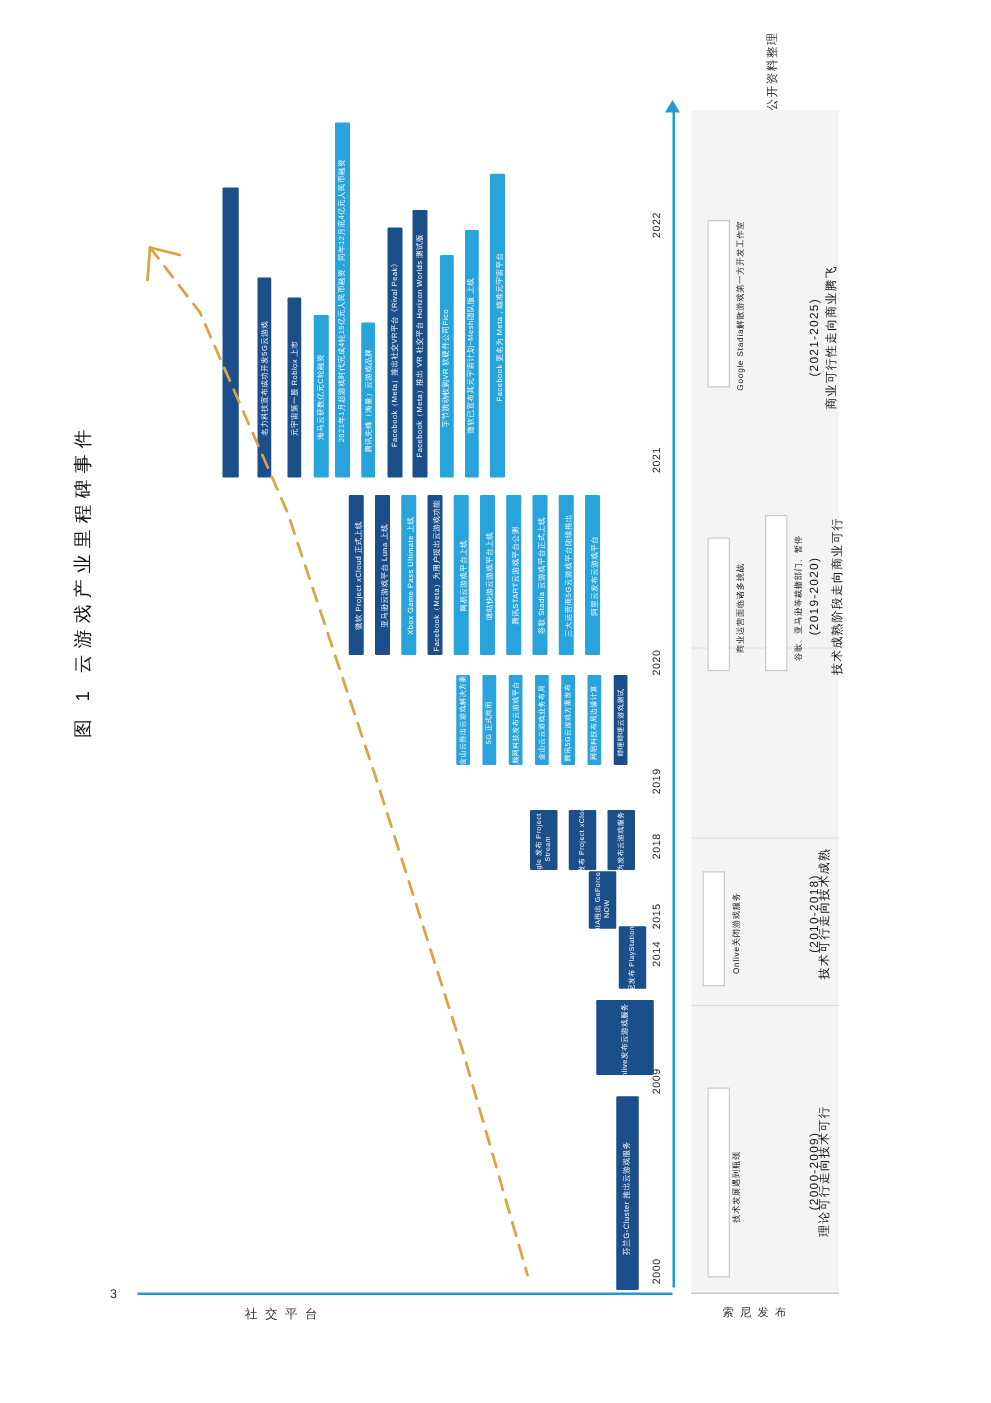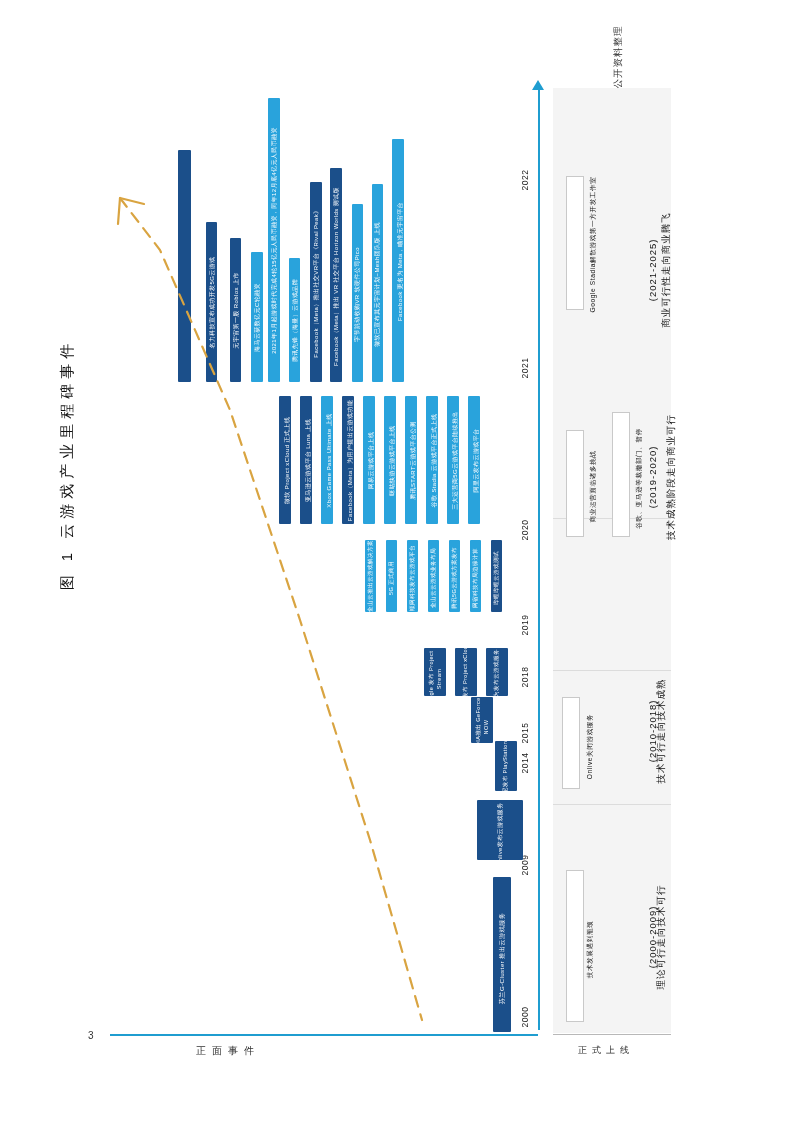--- a/index.html
+++ b/index.html
@@ -69,22 +69,22 @@
 
   <div class="fig-title">图 1 云游戏产业里程碑事件</div>
 
   <div class="source-note">来源：公开资料整理</div>
 
   <div class="axis-arrow"></div>
   <div class="axis-line"></div>
   <div class="rule-pos"></div>
   <div class="rule-neg"></div>
 
-  <div class="cap cap-pos">正面事件</div>
-  <div class="cap cap-neg">正式上线</div>
+  <div class="cap cap-pos">社交平台</div>
+  <div class="cap cap-neg">索尼发布</div>
 
   <div class="year" style="left:508px;top:175px;">2022</div>
   <div class="year" style="left:508px;top:363px;">2021</div>
   <div class="year" style="left:508px;top:525px;">2020</div>
   <div class="year" style="left:508px;top:620px;">2019</div>
   <div class="year" style="left:508px;top:672px;">2018</div>
   <div class="year" style="left:508px;top:728px;">2015</div>
   <div class="year" style="left:508px;top:758px;">2014</div>
   <div class="year" style="left:508px;top:860px;">2009</div>
   <div class="year" style="left:508px;top:1012px;">2000</div>

